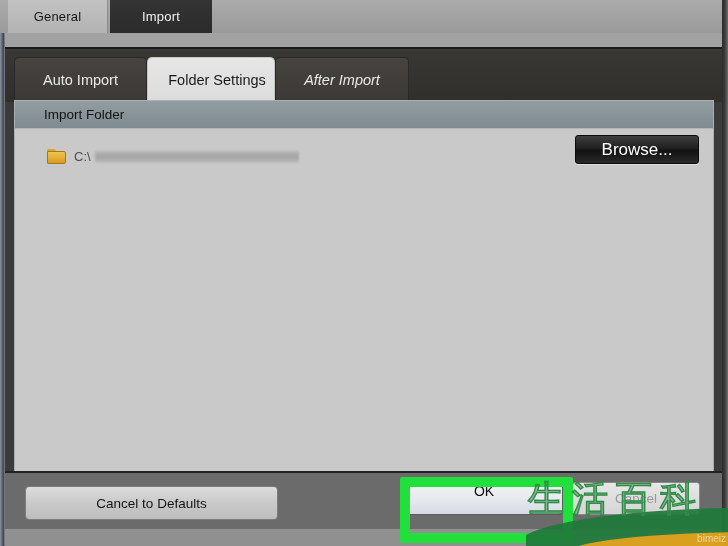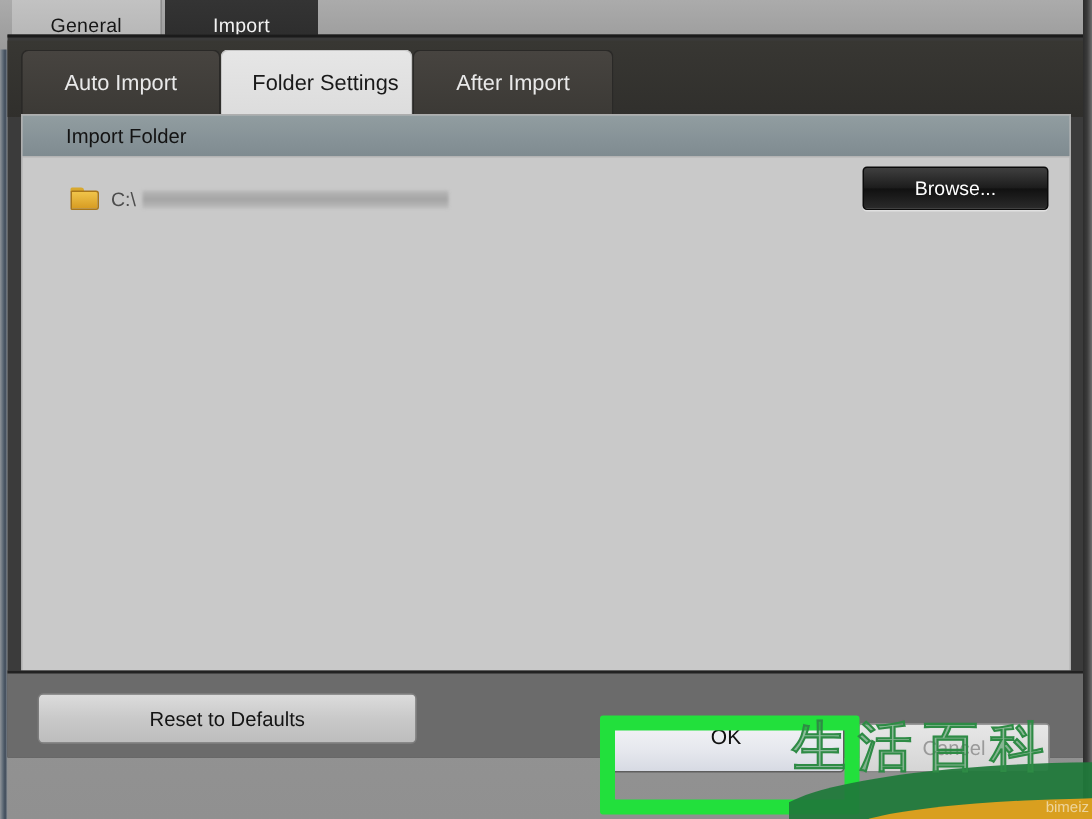--- a/index.html
+++ b/index.html
@@ -45,21 +45,21 @@
     border-right: 1px solid #8d8d8d;
   }
   .toptab.import {
     left: 110px; width: 102px;
     background: linear-gradient(180deg,#343434 0%, #2b2b2b 100%);
     color: #f2f2f2;
   }
 
   
   .dialog {
-    position: absolute; left: 5px; top: 23px;
+    position: absolute; left: 5px; top: 47px;
     width: 717px; height: 482px;
     background: #3b3b3b;
     border-top: 2px solid #1b1b1b;
     box-sizing: border-box;
   }
 
   
   .subtabs {
     position: absolute; left: 0; top: 2px; width: 717px; height: 51px;
     background: linear-gradient(180deg,#383733 0%, #302f2c 100%);
@@ -78,21 +78,21 @@
     border-bottom: none;
   }
   .subtab.active {
     background: linear-gradient(180deg,#e6e6e6 0%, #dcdcdc 100%);
     color: #1a1a1a;
     border: 1px solid #c6c6c6;
     border-bottom: none;
   }
   .subtab.auto    { left: 9px;   width: 133px; }
   .subtab.folder  { left: 142px; width: 128px; padding-left: 12px; }
-  .subtab.after   { left: 270px; width: 134px; }
+  .subtab.after   { left: 270px; width: 134px; font-style: italic; }
 
   
   .content {
     position: absolute; left: 9px; top: 51px;
     width: 700px; height: 404px;
     background: #c9c9c9;
     border: 1px solid #aeaeae;
     box-sizing: border-box;
   }
   .section-header {
@@ -136,21 +136,21 @@
     filter: blur(1.1px);
     border-radius: 1px;
   }
 
   .browse-btn {
     position: absolute; right: 14px; top: 34px;
     width: 124px; height: 29px;
     background: linear-gradient(180deg,#3f3f3f 0%, #1d1d1d 48%, #111111 52%, #2a2a2a 100%);
     border: 1px solid #0a0a0a;
     border-radius: 3px;
-    color: #ffffff; font-size: 13px;
+    color: #ffffff; font-size: 17px;
     display: flex; align-items: center; justify-content: center;
     box-sizing: border-box;
     box-shadow: 0 1px 0 rgba(255,255,255,.45);
   }
 
   
   .footer {
     position: absolute; left: 0; bottom: 0; width: 717px; height: 58px;
     background: #6b6b6b;
     border-top: 2px solid #222;
@@ -286,21 +286,21 @@
         <span class="folder-redact"></span>
       </div>
 
       <div class="browse-btn">
         <span>Browse...</span>
       </div>
     </div>
 
     <div class="footer">
       <div class="btn-flat btn-reset">
-        <span>Reset to Defaults</span>
+        <span>Cancel to Defaults</span>
       </div>
     </div>
   </div>
 
   <div class="btn-cancel">
     <span>Cancel</span>
   </div>
 
   <div class="btn-ok">
     <span>OK</span>

